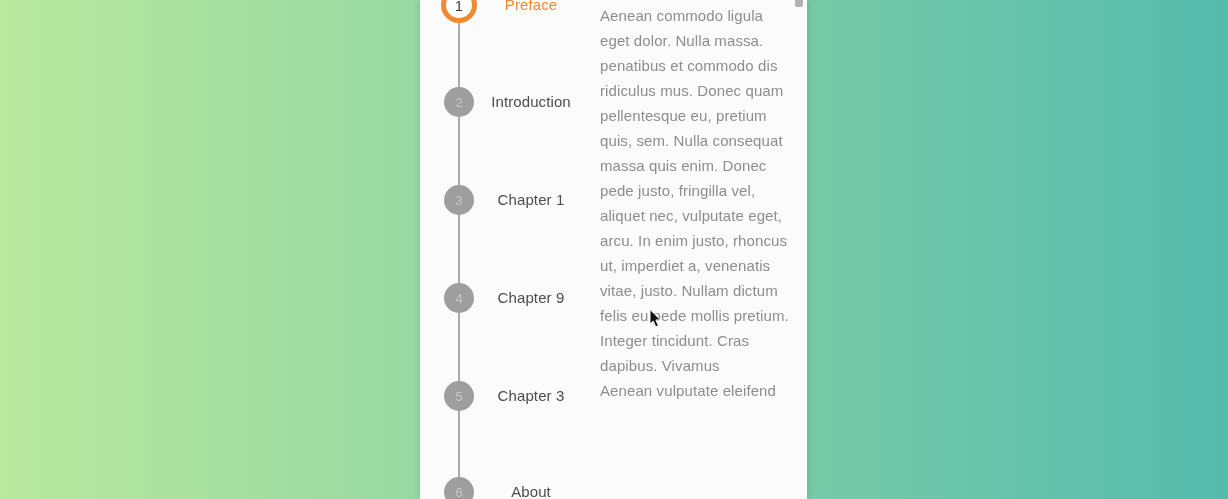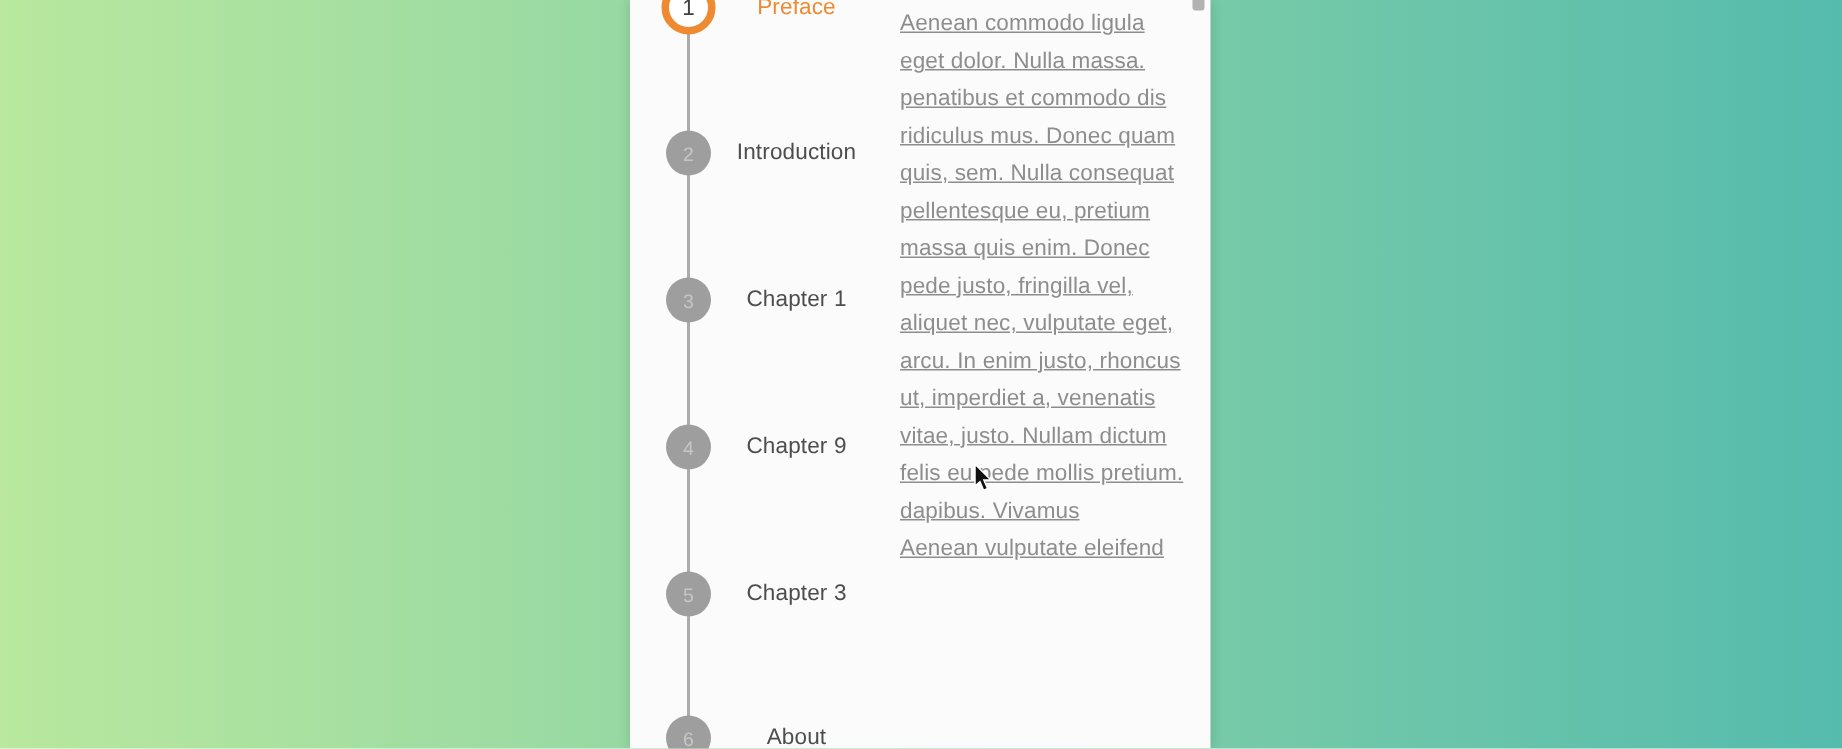--- a/index.html
+++ b/index.html
@@ -53,21 +53,21 @@
     line-height:20px;text-align:center;
     font-size:15px;color:var(--label-color);font-weight:500;
     letter-spacing:0.1px;
   }
   .step.active .label{color:var(--active-color);}
   .content{
     position:absolute;left:180px;top:3px;width:207px;
     font-size:15px;line-height:25px;color:var(--body-text-color);
     letter-spacing:0.1px;
   }
-  .text-line{white-space:nowrap;text-decoration:underline;}
+  .text-line{white-space:nowrap;}
   .remnant{
     position:absolute;left:375px;top:0;width:8px;height:7px;
     background:#9a9a9a;border-radius:0 0 2px 2px;opacity:0.75;
   }
   .cursor{position:absolute;left:649px;top:309px;z-index:10;}
 </style>
 </head>
 <body>
 
 <div class="panel">
@@ -110,29 +110,30 @@
     </div>
     <div class="label">About</div>
   </div>
       </div>
   </div>
   <div class="content" id="content-lines">
       <div class="text-line">Aenean commodo ligula</div>
       <div class="text-line">eget dolor. Nulla massa.</div>
       <div class="text-line">penatibus et commodo dis</div>
       <div class="text-line">ridiculus mus. Donec quam</div>
+      <div class="text-line">pellentesque eu, pretium</div>
       <div class="text-line">quis, sem. Nulla consequat</div>
-      <div class="text-line">pellentesque eu, pretium</div>
       <div class="text-line">massa quis enim. Donec</div>
       <div class="text-line">pede justo, fringilla vel,</div>
       <div class="text-line">aliquet nec, vulputate eget,</div>
       <div class="text-line">arcu. In enim justo, rhoncus</div>
       <div class="text-line">ut, imperdiet a, venenatis</div>
       <div class="text-line">vitae, justo. Nullam dictum</div>
       <div class="text-line">felis eu pede mollis pretium.</div>
+      <div class="text-line">Integer tincidunt. Cras</div>
       <div class="text-line">dapibus. Vivamus</div>
       <div class="text-line">Aenean vulputate eleifend</div>
     </div>
   <div class="remnant"></div>
 </div>
 
 <svg class="cursor" width="14" height="20" viewBox="0 0 14 20">
   <polygon points="1,0.5 1,15 4.3,12.1 6.7,17.9 9.4,16.7 6.9,11 11.6,11" fill="#111111" stroke="#ffffff" stroke-width="1"></polygon>
 </svg>
 

